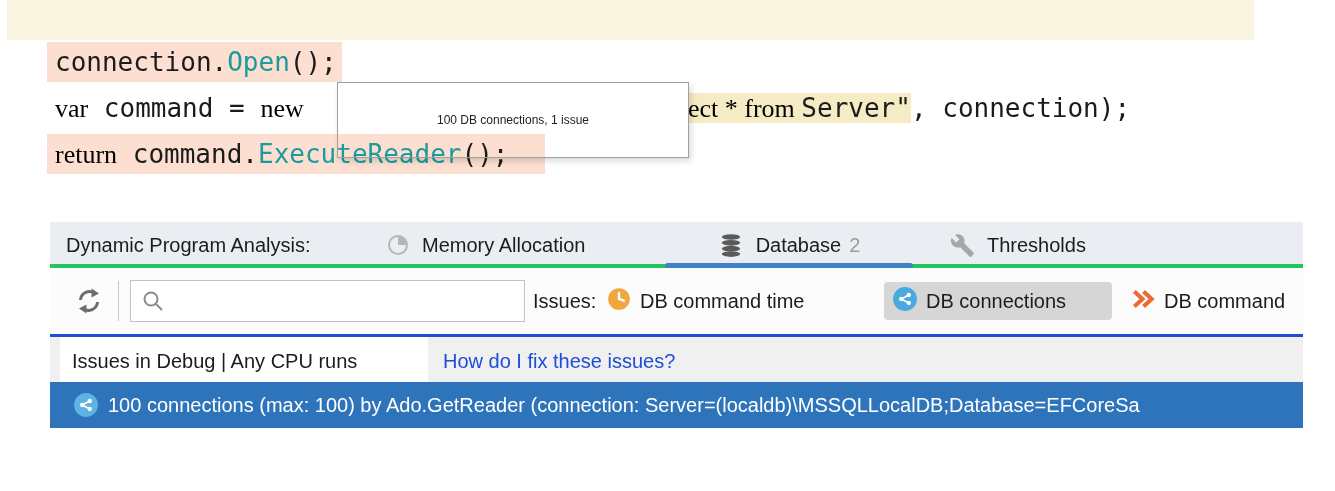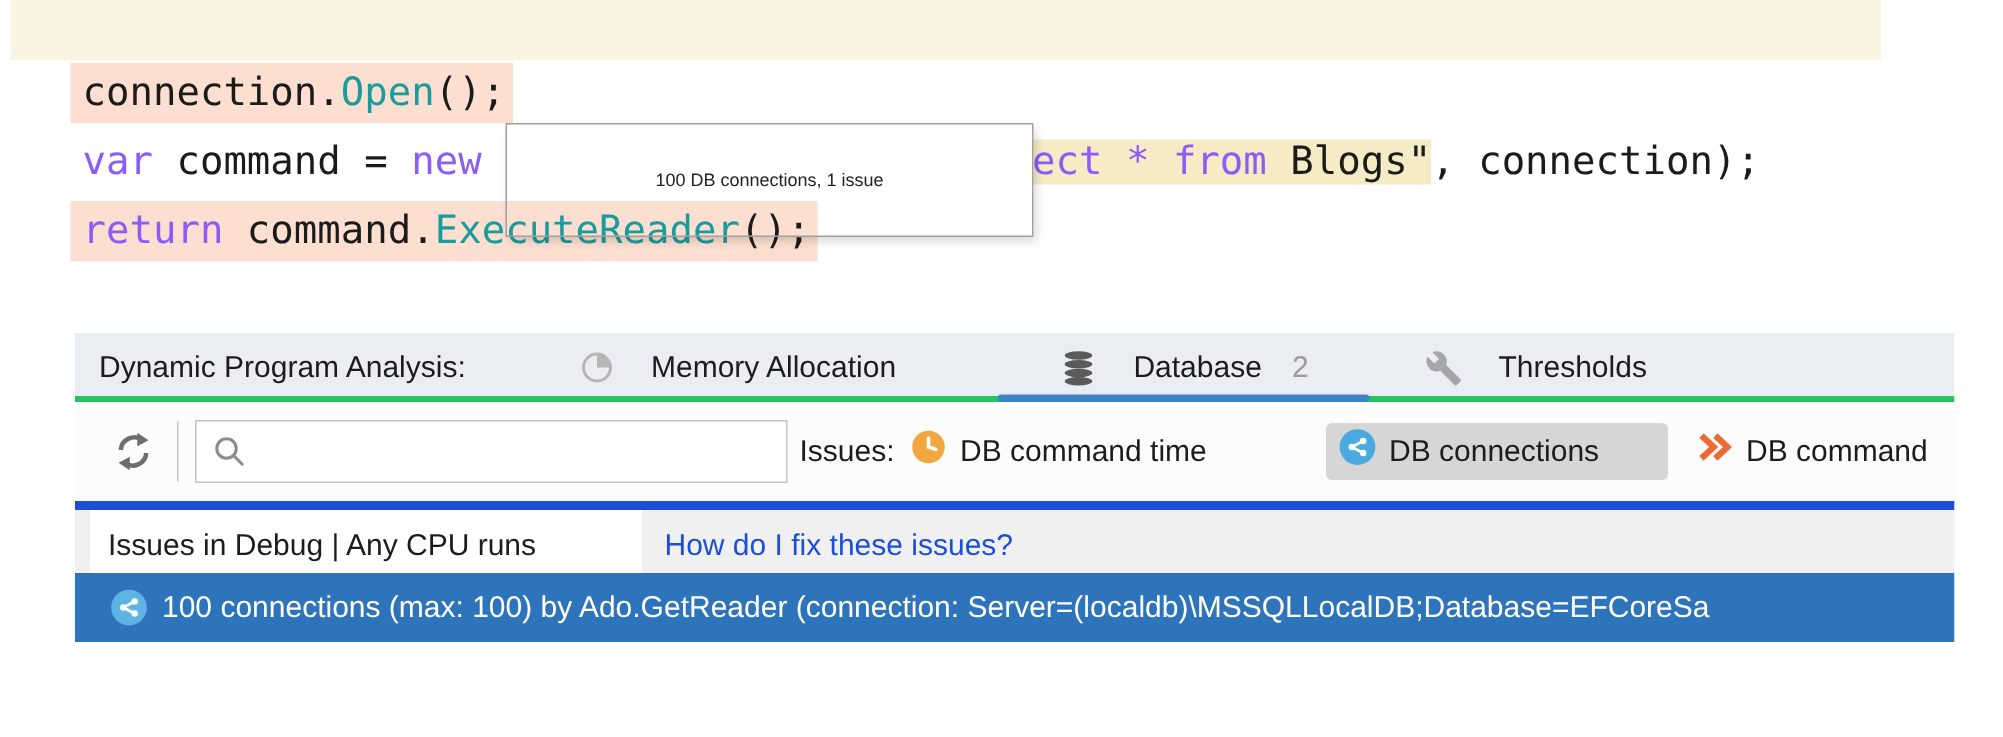--- a/index.html
+++ b/index.html
@@ -11,38 +11,38 @@
                font-family:"DejaVu Sans Mono", monospace; font-size:26px; }
   .line-bg { position:absolute; height:40px; }
   .bg-line1      { left:7;   top:42;  width:1247px; background:#faf5e1; }
   .bg-salmon1    { left:47px;  top:42px;  width:295px; background:#fcdfd0; }
   .bg-salmon3    { left:47px;  top:134px; width:498px; background:#fcdfd0; }
   .code-line { position:absolute; height:40px; line-height:40px; white-space:pre; z-index:2; }
   .l1  { left:55px; top:42px; }
   .l2a { left:55px; top:88px; }
   .l2b { left:688px; top:88px; }
   .l3  { left:55px; top:134px; }
-  .kw  { color:#8b5cf6; }
+  .kw  { color:#000000;font-family:Liberation Serif, serif; }
   .mth { color:#1a9c9c; }
   .pln { color:#1b1b1b; }
   .strbg { background:#f5ecc6; }
 
   .dpa-tooltip { position:absolute; left:337px; top:82px; width:352px; height:76px; z-index:6;
 :#f1f1f1; border:1px solid #a0a0a0; box-shadow:2px 3px 6px rgba(0,0,0,.15);
                display:flex; align-items:center; justify-content:center;
                font-size:12px; color:#222; font-family:"Liberation Sans", sans-serif; }
 
   
   .panel { position:absolute; left:50px; top:222px; width:1253px; height:206px;
            overflow:hidden; font-size:20px; color:#1c1c1c; }
 
   .tabrow { position:absolute; left:0; top:0; width:100%; height:46px;
             background:#eaedf2; border-bottom:4px solid #22c55e; }
   .panel-title { position:absolute; left:16px; top:0; line-height:46px; }
-  .tab { position:absolute; top:0; height:46px; display:flex; align-items:center; cursor:default;gap:12px; }
+  .tab { position:absolute; top:0; height:46px; display:flex; align-items:center; cursor:default; }
   .tab-mem { left:336px; }
   .tab-db  { left:615px; width:248px; justify-content:center; }
   .tab-thr { left:900px; }
   .tab .icn { display:flex; align-items:center; }
   .tab .lbl { margin-left:12px; }
   .tab-badge { margin-left:8px; color:#9b9b9b; }
   .tab-underline { position:absolute; left:0; right:0; bottom:0; height:5px;
                    background:#4083c4; border-radius:3px; }
 
   .toolbar { position:absolute; left:0; top:46px; width:100%; height:66px; background:#fcfcfc; }
@@ -54,21 +54,21 @@
   .searchbox input { border:none; outline:none; flex:1; height:100%; font-size:20px;
                      font-family:"Liberation Sans", sans-serif; margin-left:8px; background:transparent; }
   .issues-label { position:absolute; left:483px; top:0; line-height:66px; }
   .filter { position:absolute; top:14px; height:38px; display:flex; align-items:center; cursor:pointer; }
   .filter .lbl { margin-left:8px; white-space:nowrap; }
   .f-time { left:556px; }
   .f-conn { left:834px; width:228px; background:#d6d6d6; border-radius:4px; padding-left:8px; }
   .f-cmd  { left:1080px;align-items:center; }
 
   .subtabs { position:absolute; left:0; top:112px; width:100%; height:48px;
-             background:#f0f0f0; border-top:6px solid #1d4ed8; }
+             background:#f0f0f0; border-top:3px solid #1d4ed8; }
   .runs-tab { position:absolute; left:10px; top:0; width:368px; height:48px; background:#ffffff;
               line-height:48px; padding-left:12px; white-space:nowrap; }
   .help-link { position:absolute; left:393px; top:0; line-height:48px; color:#1d4ed8; cursor:pointer; white-space:nowrap;text-align:right; }
 
   .issuerow { position:absolute; left:0; top:160px; width:100%; height:46px; background:#2d74ba;
               overflow:hidden; white-space:nowrap; }
   .issuerow .icn { position:absolute; left:23px; top:10px; }
   .issuerow .txt { position:absolute; left:58px; top:0; line-height:46px; color:#ffffff; }
 </style>
 </head>
@@ -78,21 +78,21 @@
 
   <div class="code-area">
     <div class="line-bg bg-line1" style="left:7px;"></div>
     <div class="line-bg bg-salmon1"></div>
     <div class="line-bg bg-salmon3"></div>
 
     <div class="code-line l1"><span class="pln">connection.</span><span class="mth">Open</span><span class="pln">();</span></div>
 
     <div class="code-line l2a"><span class="kw">var</span><span class="pln"> command = </span><span class="kw">new</span></div>
 
-    <div class="code-line l2b"><span class="strbg"><span class="kw">ect * from </span><span class="pln">Blogs</span><span class="pln">"</span></span><span class="pln">, connection);</span></div>
+    <div class="code-line l2b"><span class="strbg"><span class="kw">ect * from </span><span class="pln">Server</span><span class="pln">"</span></span><span class="pln">, connection);</span></div>
 
     <div class="code-line l3"><span class="kw">return</span><span class="pln"> command.</span><span class="mth">ExecuteReader</span><span class="pln">();</span></div>
 
     <div class="dpa-tooltip">
       <span>100 DB connections, 1 issue</span>
     </div>
   </div>
 
   <div class="panel">
 

